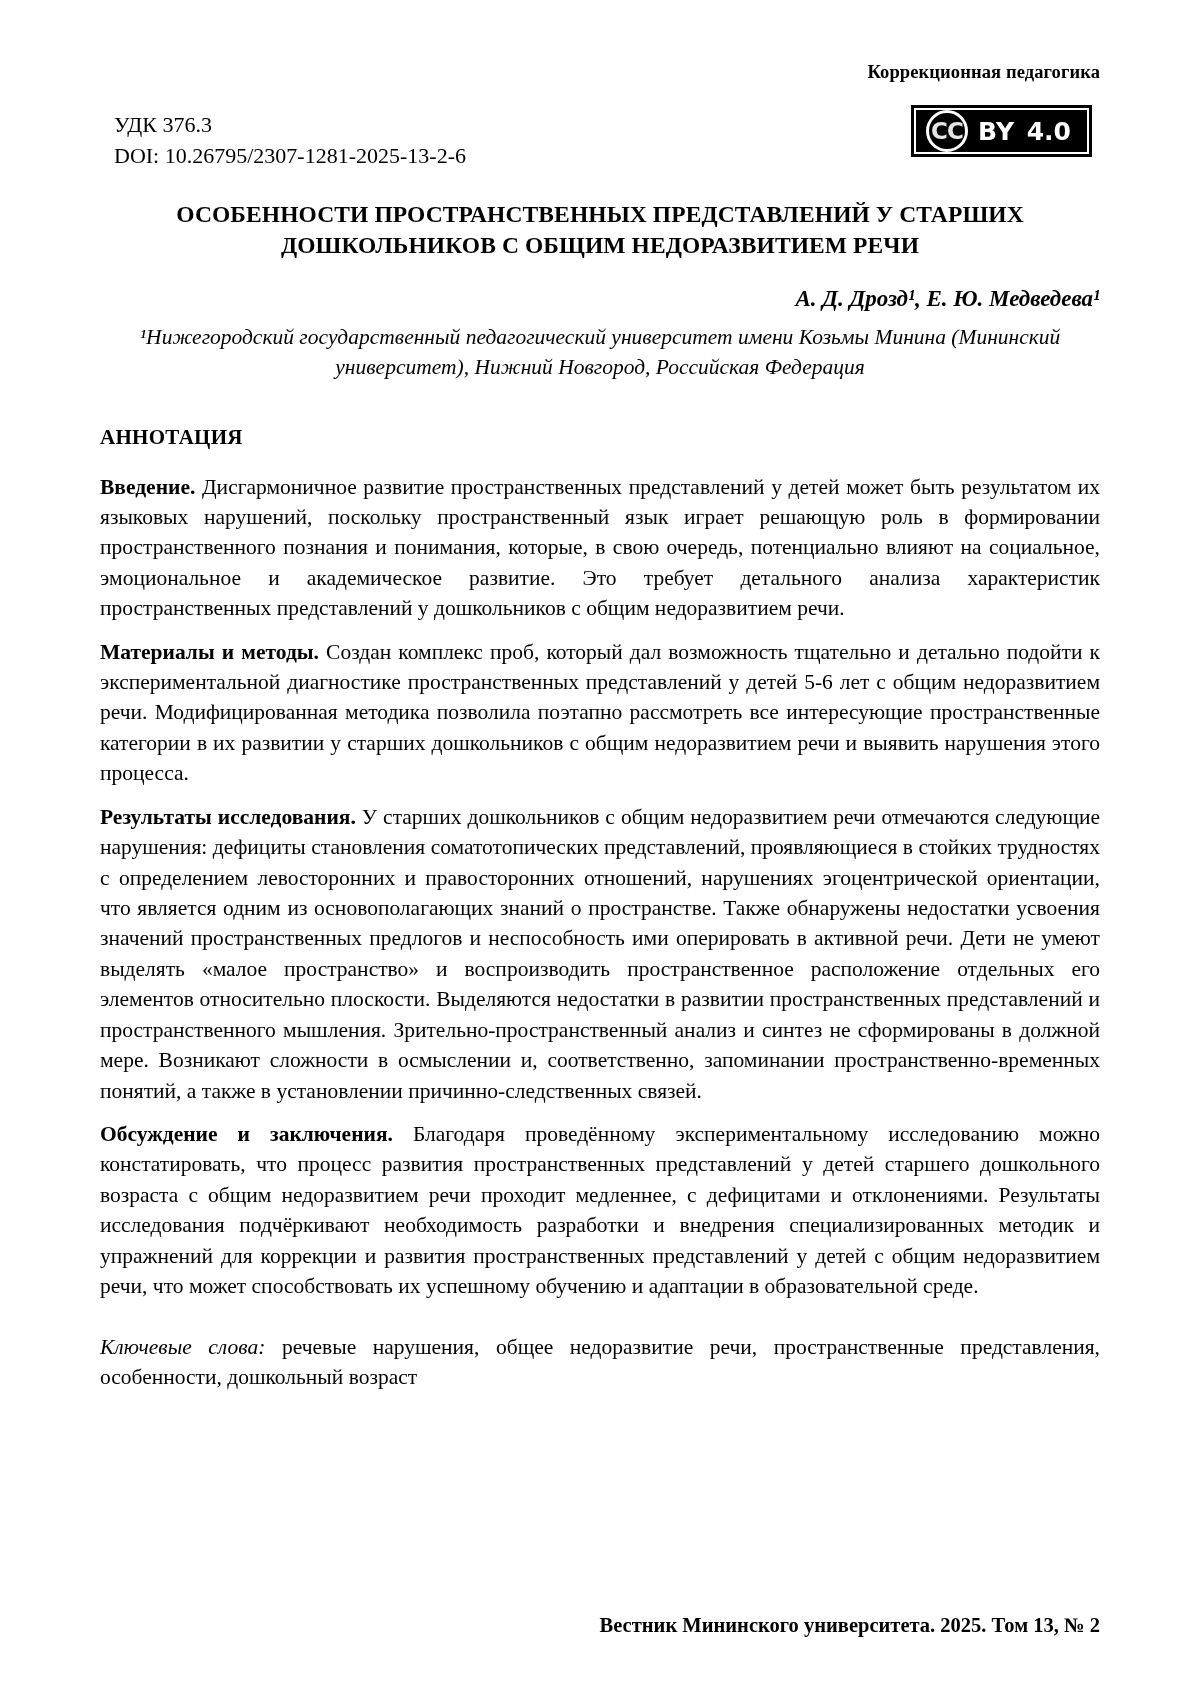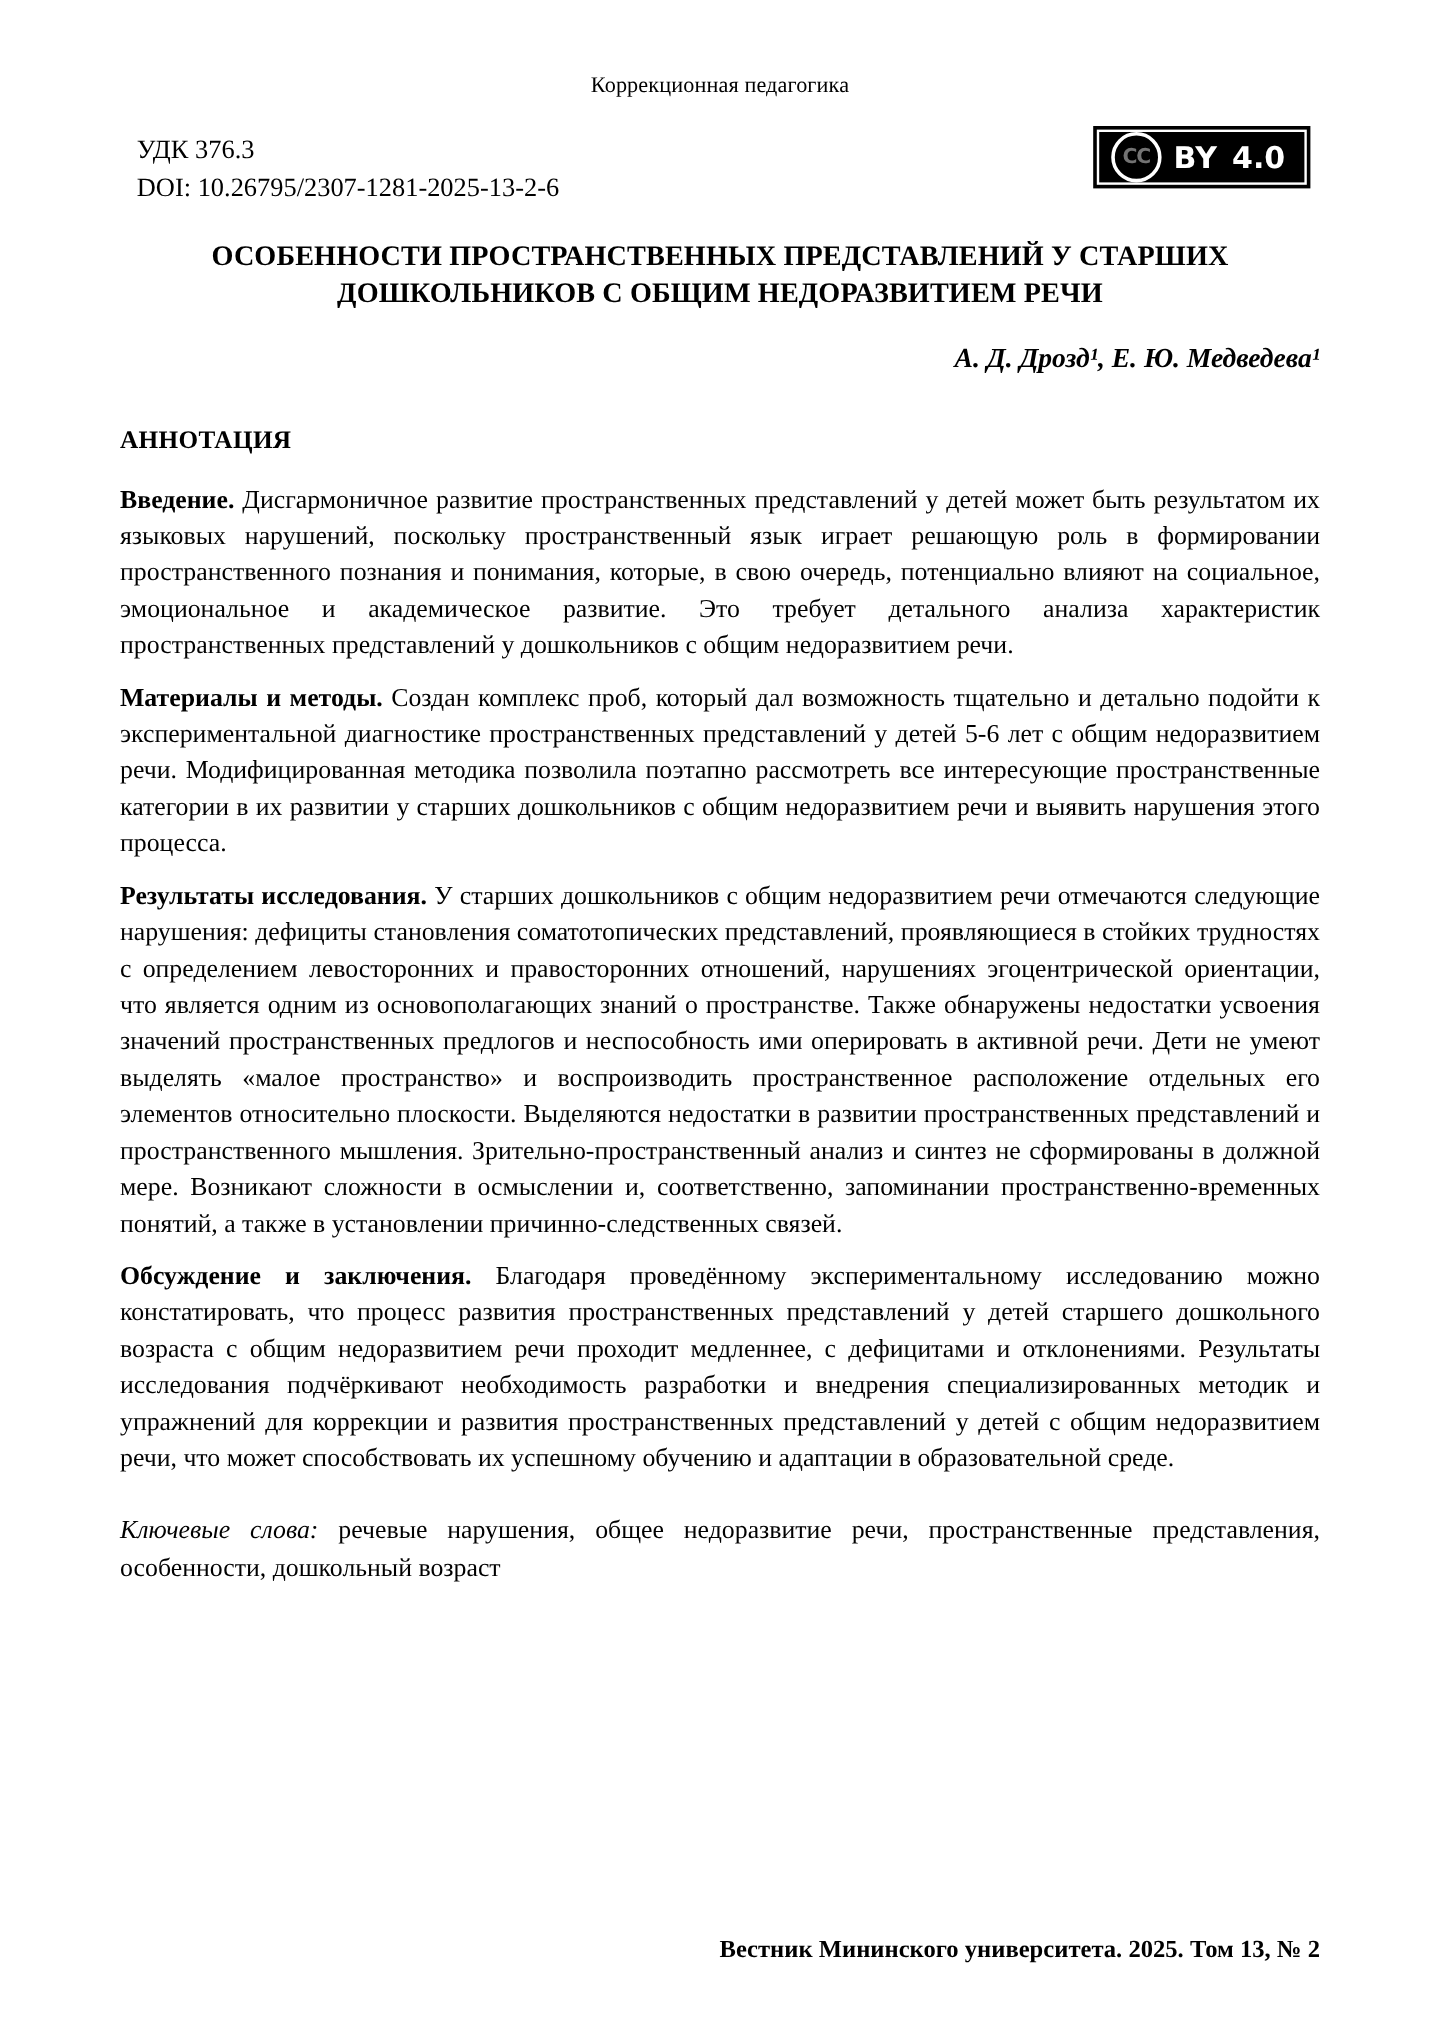--- a/index.html
+++ b/index.html
@@ -15,22 +15,22 @@
     position: relative;
   }
   .page {
     position: relative;
     width: 1200px;
     height: 1697px;
     box-sizing: border-box;
     padding: 62px 100px 40px 100px;
   }
   .header-right {
-    text-align: center;
-    font-weight: normal;
+    text-align: right;
+    font-weight: bold;
     font-size: 18.5px;
     letter-spacing: 0.1px;
     margin: 0 0 22px 0;
   }
   .top-row {
     display: flex;
     justify-content: space-between;
     align-items: flex-start;
     margin-bottom: 24px;
   }
@@ -54,23 +54,23 @@
     align-items: center;
     padding: 5px 16px 5px 10px;
     height: 42px;
     box-sizing: border-box;
   }
   .cc-circle {
     width: 36px;
     height: 36px;
     border-radius: 50%;
     border: 3px solid #fff;
-    color: #737373;
+    color: #e5e5e5;
     font-family: "DejaVu Sans", sans-serif;
-    font-size: 17px;
+    font-size: 23px;
     font-weight: bold;
     display: flex;
     align-items: center;
     justify-content: center;
     margin-right: 10px;
     letter-spacing: -1px;
   }
   .cc-by {
     font-family: "DejaVu Sans", sans-serif;
     font-size: 25px;
@@ -155,20 +155,21 @@
         <span class="cc-by">BY</span>
         <span class="cc-ver">4.0</span>
       </div>
     </div>
   </div>
 
   <h1 class="title">ОСОБЕННОСТИ ПРОСТРАНСТВЕННЫХ ПРЕДСТАВЛЕНИЙ У СТАРШИХ ДОШКОЛЬНИКОВ С ОБЩИМ НЕДОРАЗВИТИЕМ РЕЧИ</h1>
 
   <div class="authors">А. Д. Дрозд¹, Е. Ю. Медведева¹</div>
 
+  <div class="affiliation">¹Нижегородский государственный педагогический университет имени Козьмы Минина (Мининский университет), Нижний Новгород, Российская Федерация</div>
 
   <h2 class="section">АННОТАЦИЯ</h2>
 
   <p class="body first">
     <span class="lead">Введение.</span><span> Дисгармоничное развитие пространственных представлений у детей может быть результатом их языковых нарушений, поскольку пространственный язык играет решающую роль в формировании пространственного познания и понимания, которые, в свою очередь, потенциально влияют на социальное, эмоциональное и академическое развитие. Это требует детального анализа характеристик пространственных представлений у дошкольников с общим недоразвитием речи.</span>
   </p>
   <p class="body">
     <span class="lead">Материалы и методы.</span><span> Создан комплекс проб, который дал возможность тщательно и детально подойти к экспериментальной диагностике пространственных представлений у детей 5-6 лет с общим недоразвитием речи. Модифицированная методика позволила поэтапно рассмотреть все интересующие пространственные категории в их развитии у старших дошкольников с общим недоразвитием речи и выявить нарушения этого процесса.</span>
   </p>
   <p class="body">

